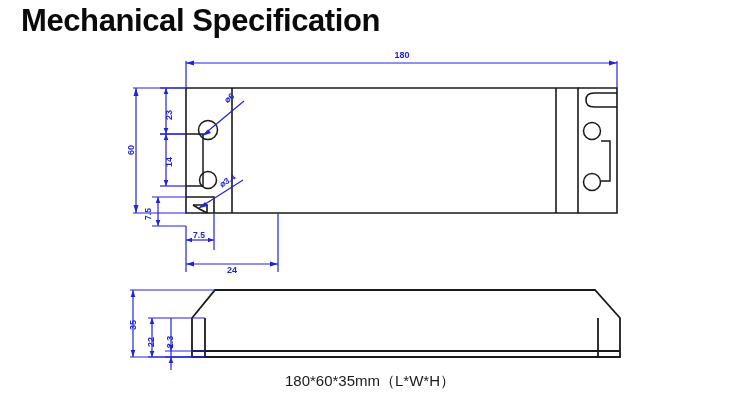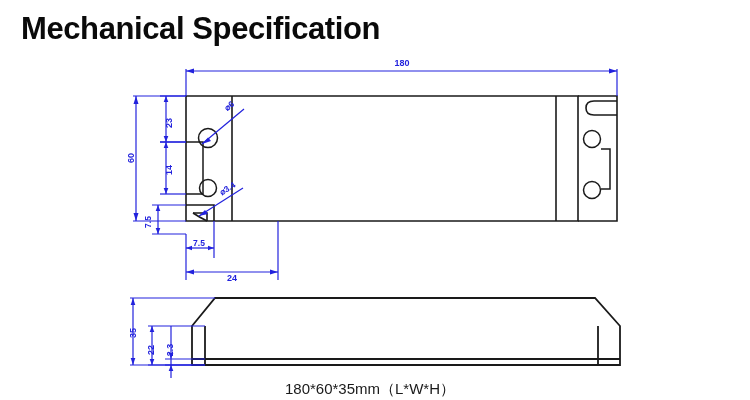--- a/index.html
+++ b/index.html
@@ -12,21 +12,20 @@
     height: 400px;
     overflow: hidden;
     font-family: "Liberation Sans", sans-serif;
     position: relative;
   }
   #page {
     position: relative;
     width: 750px;
     height: 380px;
     background: #ffffff;
-    margin-top: 8px;
   }
   #page-title {
     position: absolute;
     left: 21px;
     top: 2px;
     font-family: "Liberation Sans", sans-serif;
     font-weight: bold;
     font-size: 31px;
     letter-spacing: -0.4px;
     color: #0a0a0a;

